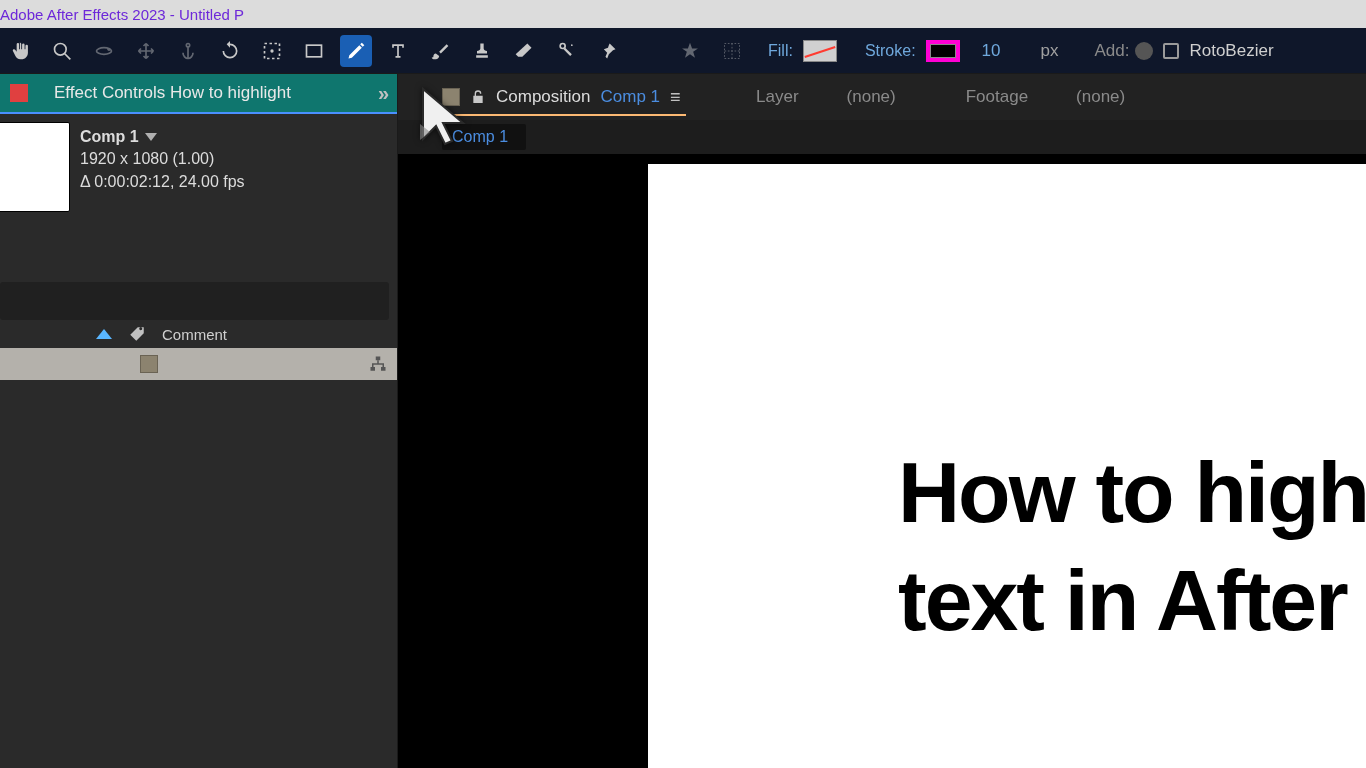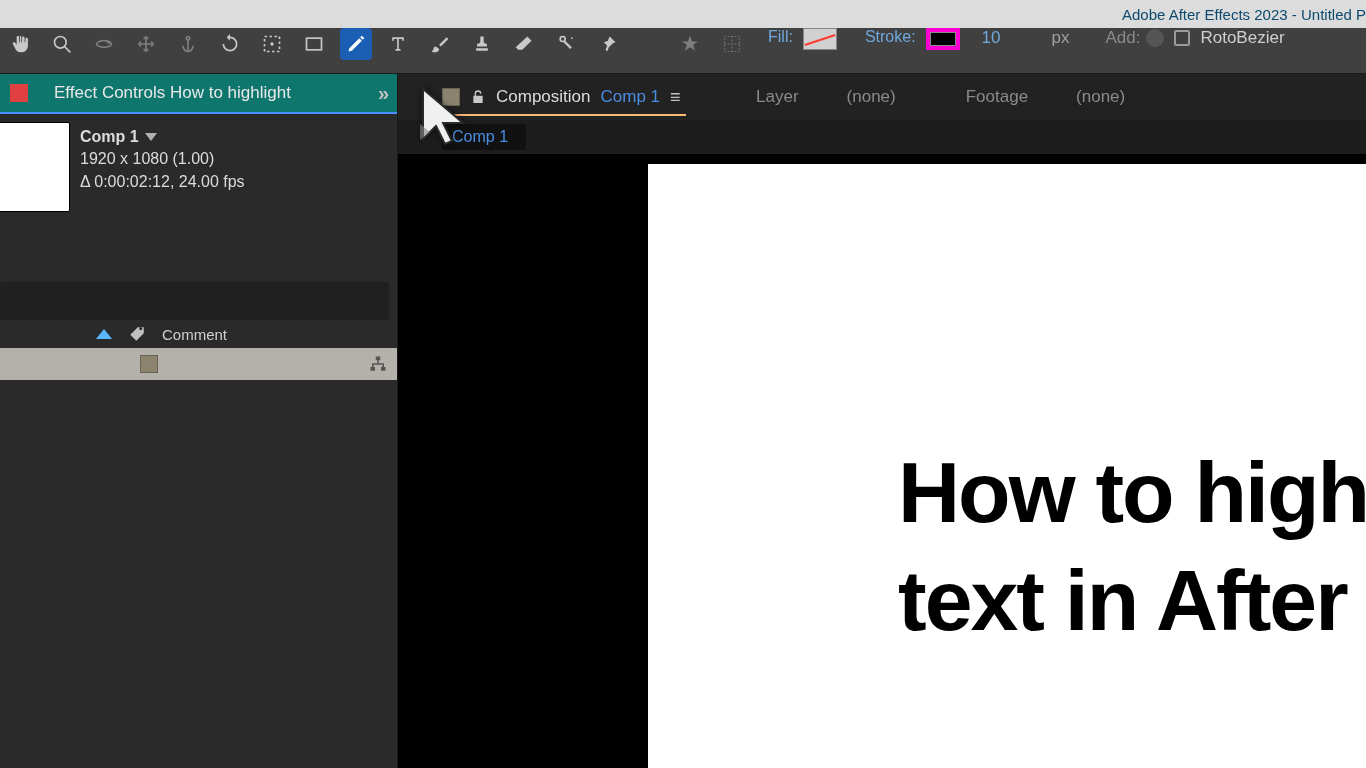--- a/index.html
+++ b/index.html
@@ -1,28 +1,28 @@
 <!DOCTYPE html>
 <html><head>
 <meta charset="utf-8">
 <style>
   * { margin: 0; padding: 0; box-sizing: border-box; font-family: -apple-system, "Segoe UI", Arial, sans-serif; }
   html, body { width: 1366px; height: 768px; overflow: hidden; background: #2a2a2a; color: #bfbfbf; }
-  .titlebar { height: 28px; background: #dcdcdc; color: #0c4a6e; display: flex; align-items: center; justify-content: flex-end; font-size: 15px; font-weight: 400; }
-  .toolbar { height: 46px; background: #404040; display: flex; align-items: flex-start; padding: 0 4px; gap: 10px; border-bottom: 1px solid #1a1a1a;}
+  .titlebar { height: 28px; background: #dcdcdc; color: #6d28d9; display: flex; align-items: center; justify-content: flex-start; font-size: 15px; font-weight: 400; }
+  .toolbar { height: 46px; background: #0f172a; display: flex; align-items: center; padding: 0 4px; gap: 10px; border-bottom: 1px solid #1a1a1a;}
   .tool-group { display: flex; align-items: center; gap: 10px; }
   .tool-btn { width: 32px; height: 32px; display:flex; align-items:center; justify-content:center; color:#c8c8c8; border-radius:4px; }
   .tool-btn.active { background:#1a5fb4; color:#fff; }
   .tool-btn .ic { width:20px; height:20px; display:block; }
   .dim { opacity:.45; }
   .prop-label { color:#6fa8dc; font-size:16px; margin-left:14px; }
   .fill-swatch { width:34px; height:22px; background:#d0d0d0; border:1px solid #888; position:relative; display:inline-block; vertical-align:middle; }
   .fill-swatch::after { content:""; position:absolute; left:0; right:0; top:50%; height:2px; background:#ff3b30; transform: rotate(-18deg); }
   .stroke-swatch { width:34px; height:22px; border:4px solid #ff00d4; background:#000; display:inline-block; vertical-align:middle; box-shadow: 0 0 0 1px #888 inset; }
-  .stroke-width { color:#6fa8dc; font-size:17px; margin-left:12px; display:flex; gap:11px; align-items:baseline;}
+  .stroke-width { color:#6fa8dc; font-size:17px; margin-left:12px; display:flex; gap:0; align-items:baseline;}
   .stroke-width .unit { color:#a0a0a0;margin-left:40px; }
   .add-label { color:#8a8a8a; font-size:17px; margin-left:26px; display:flex; align-items:center; gap:6px;}
   .add-dot { width:18px; height:18px; border-radius:50%; background:#555; }
   .roto { display:flex; align-items:center; gap:10px; color:#cfcfcf; font-size:17px;}
   .chk { width:16px; height:16px; border:2px solid #9a9a9a; border-radius:2px; }
 
   .workspace { display:flex; height: calc(100% - 74px); }
   .left { width: 398px; background:#2a2a2a; border-right:1px solid #1a1a1a; display:flex; flex-direction:column; }
   .ec-tab { height:40px; display:flex; align-items:center; padding:0 10px; gap:26px; background:#0f766e; border-bottom:2px solid #4a90ff; position:relative;}
   .ec-tab .redbox { width:18px; height:18px; background:#e04040; }

